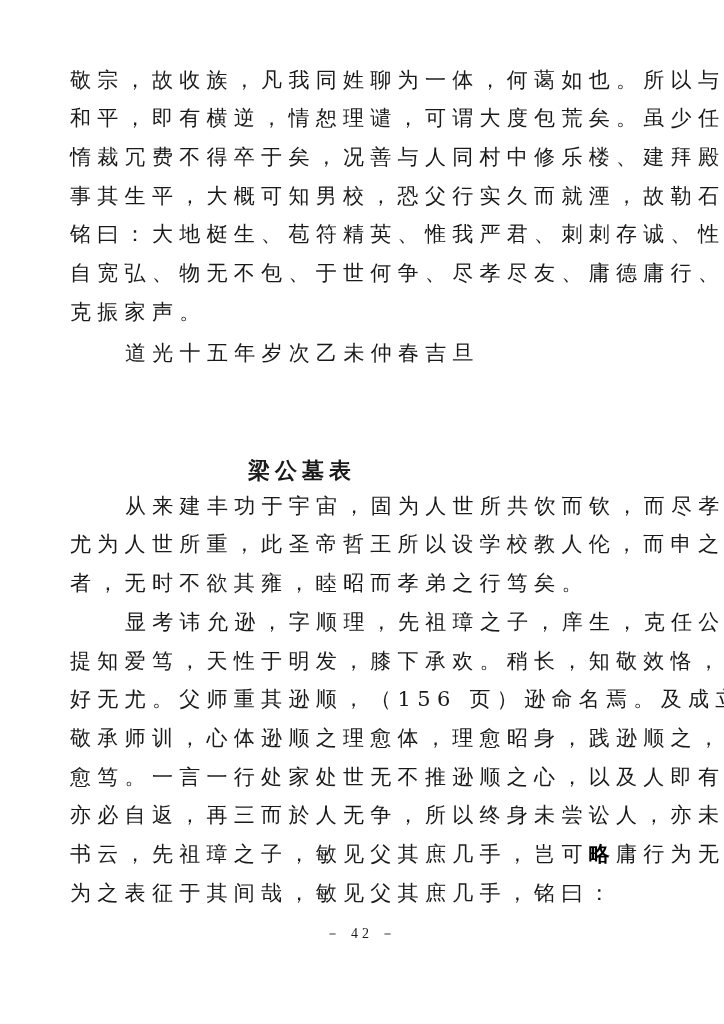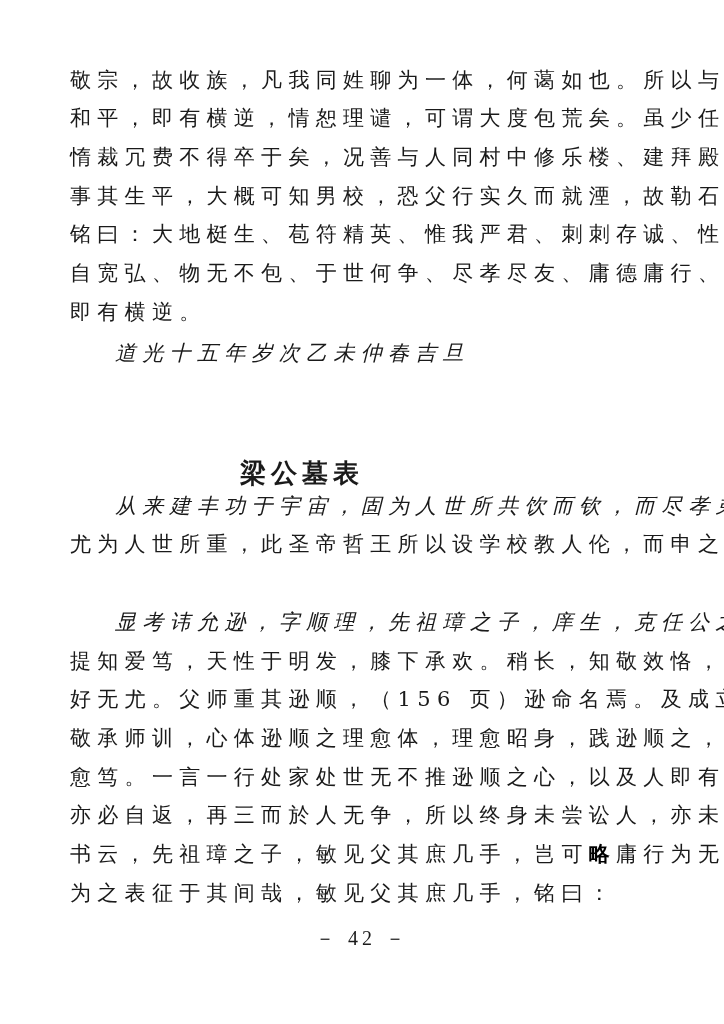--- a/index.html
+++ b/index.html
@@ -1,45 +1,46 @@
 <!DOCTYPE html>
 <html><head>
 <meta charset="utf-8">
 <style>
   html, body { margin: 0; padding: 0; background: #ffffff; }
   body { width: 724px; height: 1024px; position: relative; overflow: hidden;
          font-family: "DejaVu Serif", "Liberation Serif", serif; color: #1a1a1a; }
   .page { position: absolute; left: 0; top: 0; width: 724px; height: 1024px; }
   .line { position: absolute; left: 70px; width: 580px; font-size: 21px; line-height: 26px;
           letter-spacing: 6.3px; white-space: nowrap; }
-  .indent { left: 115px; font-style: italic; }
+  .indent { left: 125px; }
   .title { position: absolute; left: 0; width: 604px; text-align: center; top: 456px;
-           font-size: 26px; letter-spacing: 5px; font-weight: bold; }
+           font-size: 22px; letter-spacing: 5px; font-weight: bold; }
   .pagenum { position: absolute; left: 0; width: 724px; text-align: center; top: 925px;
-             font-size: 20px; letter-spacing: 4px; font-family: "Liberation Serif", serif; }
+             font-size: 14px; letter-spacing: 4px; font-family: "Liberation Serif", serif; }
   .bold { font-weight: bold; color: #000; }
 </style>
 </head>
 <body>
 
 <div class="page">
 
   <div class="line" style="top:67px">敬宗，故收族，凡我同姓聊为一体，何蔼如也。所以与乡人处温厚</div>
   <div class="line" style="top:105px">和平，即有横逆，情恕理谴，可谓大度包荒矣。虽少任家事，警游</div>
   <div class="line" style="top:144px">惰裁冗费不得卒于矣，况善与人同村中修乐楼、建拜殿，尤乐襄阙，</div>
   <div class="line" style="top:183px">事其生平，大概可知男校，恐父行实久而就湮，故勒石以垂不朽。</div>
   <div class="line" style="top:221px">铭曰：大地梃生、苞符精英、惟我严君、刺刺存诚、性近刚毅、量</div>
   <div class="line" style="top:260px">自宽弘、物无不包、于世何争、尽孝尽友、庸德庸行、敦伦尚义、</div>
-  <div class="line" style="top:299px">即有横逆。</div>
+  <div class="line" style="top:299px">克振家声。</div>
   <div class="line indent" style="top:340px">道光十五年岁次乙未仲春吉旦</div>
 
   <div class="title">梁公墓表</div>
 
   <div class="line indent" style="top:493px">从来建丰功于宇宙，固为人世所共饮而钦，而尽孝弟子于门内，</div>
   <div class="line" style="top:531px">尤为人世所重，此圣帝哲王所以设学校教人伦，而申之以孝弟之义</div>
+  <div class="line" style="top:570px">者，无时不欲其雍，睦昭而孝弟之行笃矣。</div>
 
   <div class="line indent" style="top:609px">显考讳允逊，字顺理，先祖璋之子，庠生，克任公之孙也。孩</div>
   <div class="line" style="top:648px">提知爱笃，天性于明发，膝下承欢。稍长，知敬效恪，恭于同气相</div>
   <div class="line" style="top:686px">好无尤。父师重其逊顺，（156 页）逊命名焉。及成立，恪遵父命，</div>
   <div class="line" style="top:725px">敬承师训，心体逊顺之理愈体，理愈昭身，践逊顺之，行愈践而行</div>
   <div class="line" style="top:764px">愈笃。一言一行处家处世无不推逊顺之心，以及人即有时横逆之来</div>
   <div class="line" style="top:802px">亦必自返，再三而於人无争，所以终身未尝讼人，亦未尝被人讼焉。</div>
 
   <div class="line" style="top:841px"><span>书云，先祖璋之子，敏见父其庶几手，岂可</span><span class="bold">略</span><span>庸行为无奇，而不</span></div>
   <div class="line" style="top:880px">为之表征于其间哉，敏见父其庶几手，铭曰：</div>

